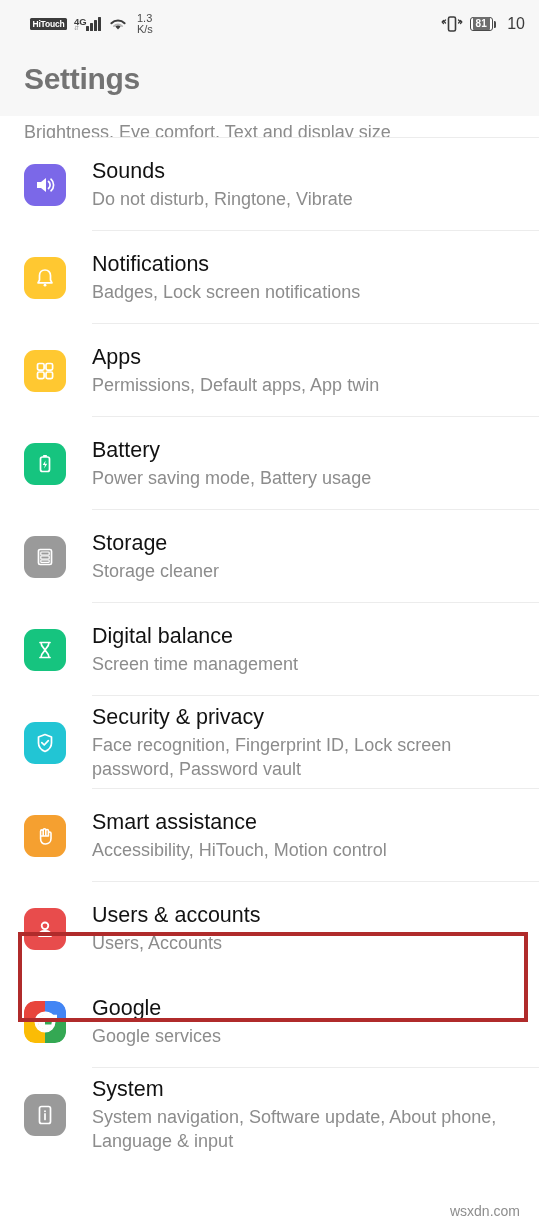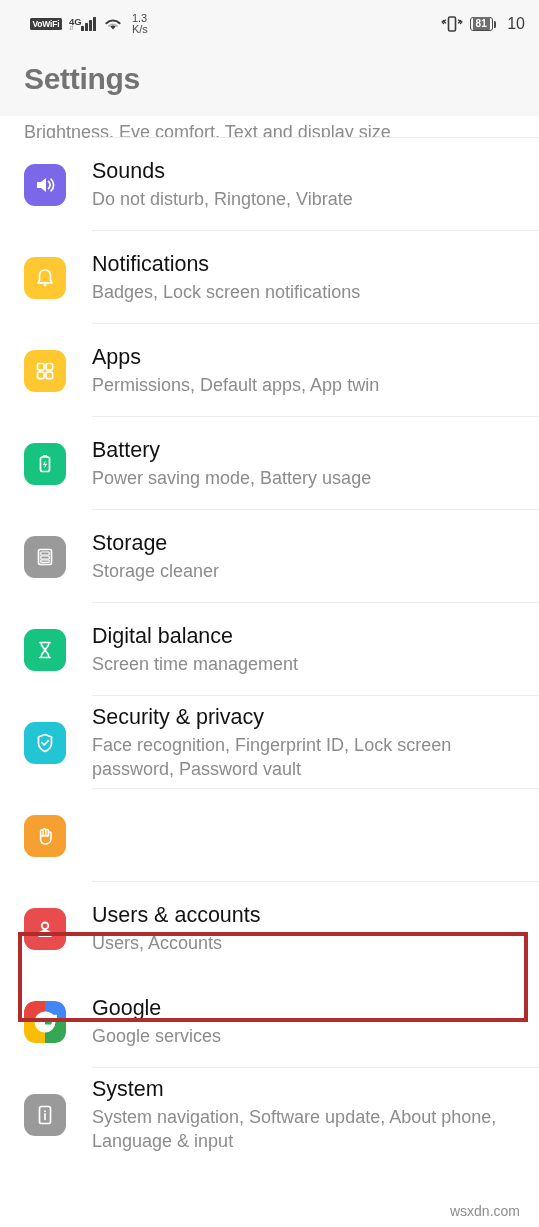--- a/index.html
+++ b/index.html
@@ -202,21 +202,21 @@
     font-family: "Liberation Sans", sans-serif;
   }
 
   svg { display: block; }
 </style>
 </head>
 <body>
 
 <div class="statusbar">
   <div class="status-left">
-    <span class="vowifi-badge">VoWiFi</span>
+    <span class="vowifi-badge">HiTouch</span>
     <span class="signal-wrap">
       <span class="gen-label">4G</span>
       <span class="gen-sub">⇵</span>
       <span class="bar b1"></span>
       <span class="bar b2"></span>
       <span class="bar b3"></span>
       <span class="bar b4"></span>
     </span>
     <span>
       <svg width="20" height="16" viewBox="0 0 20 16">
@@ -365,20 +365,24 @@
       <div class="subtitle">Face recognition, Fingerprint ID, Lock screen password, Password vault</div>
     </div>
     <div class="divider"></div>
   </div>
 
   <div class="row">
     <div class="icon-box" style="background:#f5a030">
       <svg width="26" height="26" viewBox="0 0 26 26">
         <path d="M8.6 13 V8.2 A1.3 1.3 0 0 1 11.2 8.2 V12 M11.2 12 V7 A1.3 1.3 0 0 1 13.8 7 V12 M13.8 12 V7.8 A1.3 1.3 0 0 1 16.4 7.8 V13 M16.4 13 V10.3 A1.3 1.3 0 0 1 19 10.3 V15.6 C19 18.8 16.6 21 13.6 21 C10.6 21 8.6 18.9 8.6 15.8 V13 Z" stroke="#ffffff" stroke-width="1.6" fill="none" stroke-linejoin="round" stroke-linecap="round"></path>
       </svg>
+    </div>
+    <div class="texts">
+      <div class="title">Smart assistance</div>
+      <div class="subtitle">Accessibility, HiTouch, Motion control</div>
     </div>
     <div class="divider"></div>
   </div>
 
   <div class="row">
     <div class="icon-box" style="background:#e84c4c">
       <svg width="26" height="26" viewBox="0 0 26 26">
         <circle cx="13" cy="9.8" r="3.3" stroke="#ffffff" stroke-width="1.8" fill="none"></circle>
         <path d="M7 20 C7 16.7 9.7 15 13 15 C16.3 15 19 16.7 19 20 Z" stroke="#ffffff" stroke-width="1.8" fill="none" stroke-linejoin="round"></path>
       </svg>

